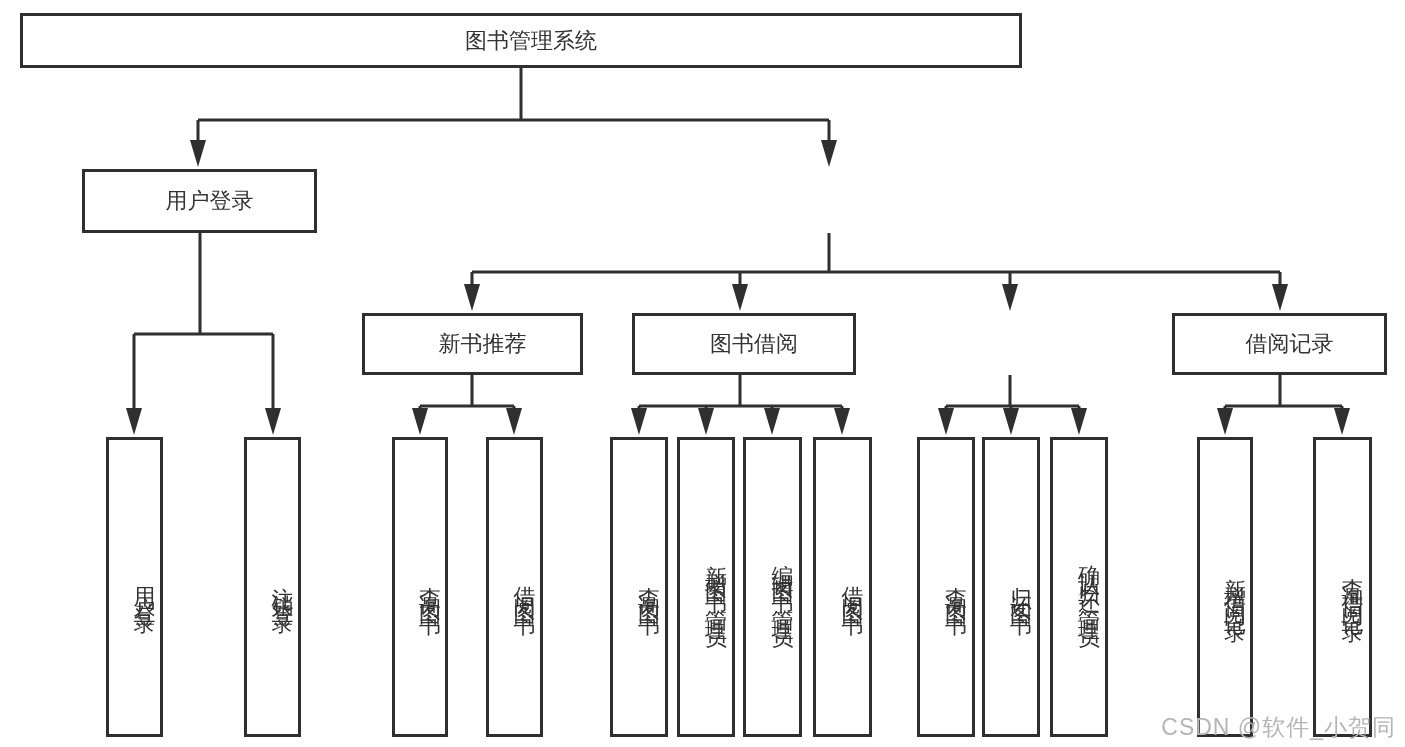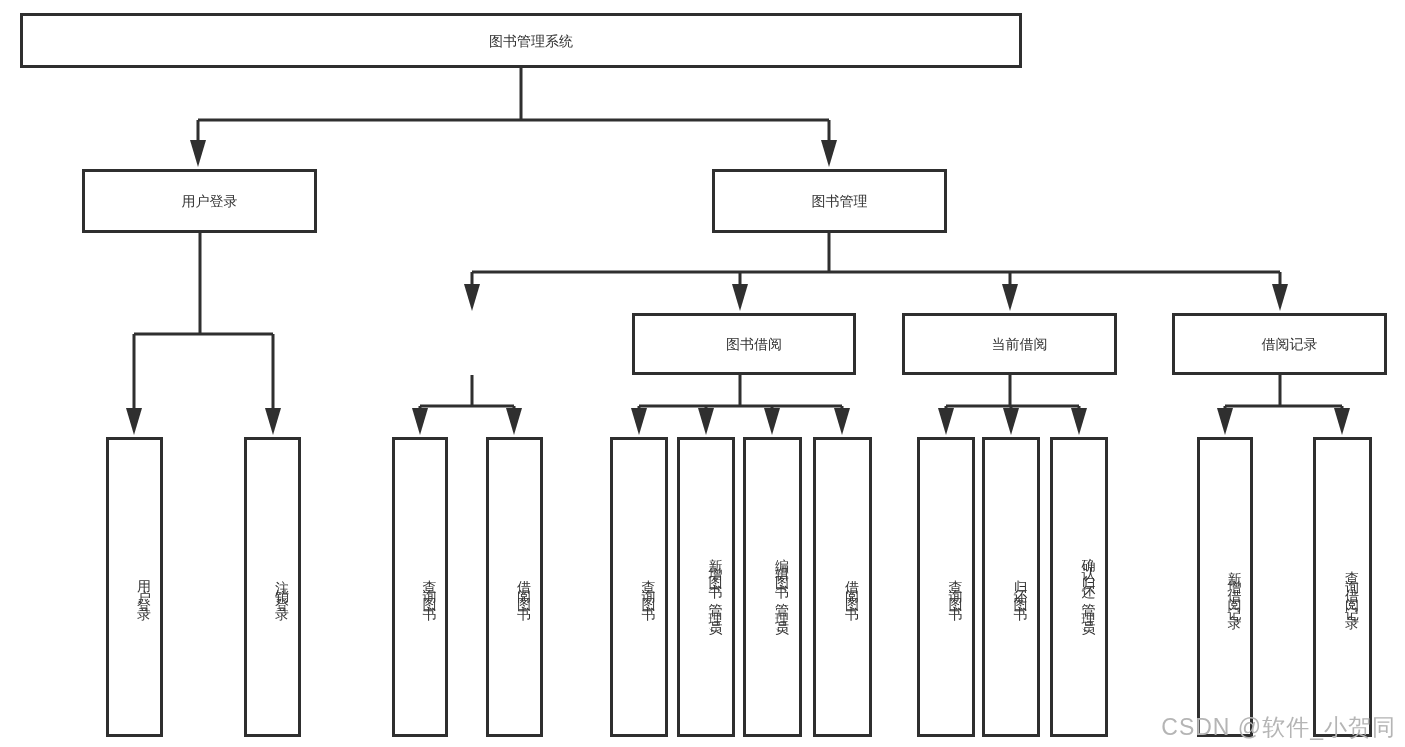--- a/index.html
+++ b/index.html
@@ -24,21 +24,21 @@
   .node {
     position: absolute;
     box-sizing: border-box;
     border: 3px solid #2f2f2f;
     background: #ffffff;
     color: #333333;
     display: flex;
     align-items: center;
     justify-content: center;
     z-index: 2;
-    font-size: 14px;
+    font-size: 22px;
     line-height: 1;
     white-space: nowrap;
     padding-left: 20px;
   }
   .v-node {
     writing-mode: vertical-rl;
     text-orientation: mixed;
     letter-spacing: 9px;
     white-space: normal;
   }
@@ -114,24 +114,23 @@
       <polygon points="1003,408 1019,408 1011,435"></polygon>
       <polygon points="1071,408 1087,408 1079,435"></polygon>
       <polygon points="1217,408 1233,408 1225,435"></polygon>
       <polygon points="1334,408 1350,408 1342,435"></polygon>
     </g>
   </svg>
 
   <div class="node" id="n-root">图书管理系统</div>
 
   <div class="node" id="n-user">用户登录</div>
-  <div class="node" id="n-book">图书管理</div>
 
+  <div class="node" id="n-s0">新书推荐</div>
   <div class="node" id="n-s1">图书借阅</div>
-  <div class="node" id="n-s2">当前借阅</div>
   <div class="node" id="n-s3">借阅记录</div>
 
   <div class="node v-node" id="n-a0">用户登录</div>
   <div class="node v-node" id="n-a1">注销登录</div>
 
   <div class="node v-node" id="n-b0">查询图书</div>
   <div class="node v-node" id="n-b1">借阅图书</div>
 
   <div class="node v-node" id="n-c0">查询图书</div>
   <div class="node v-node" id="n-c1">新增图书（管理员）</div>

